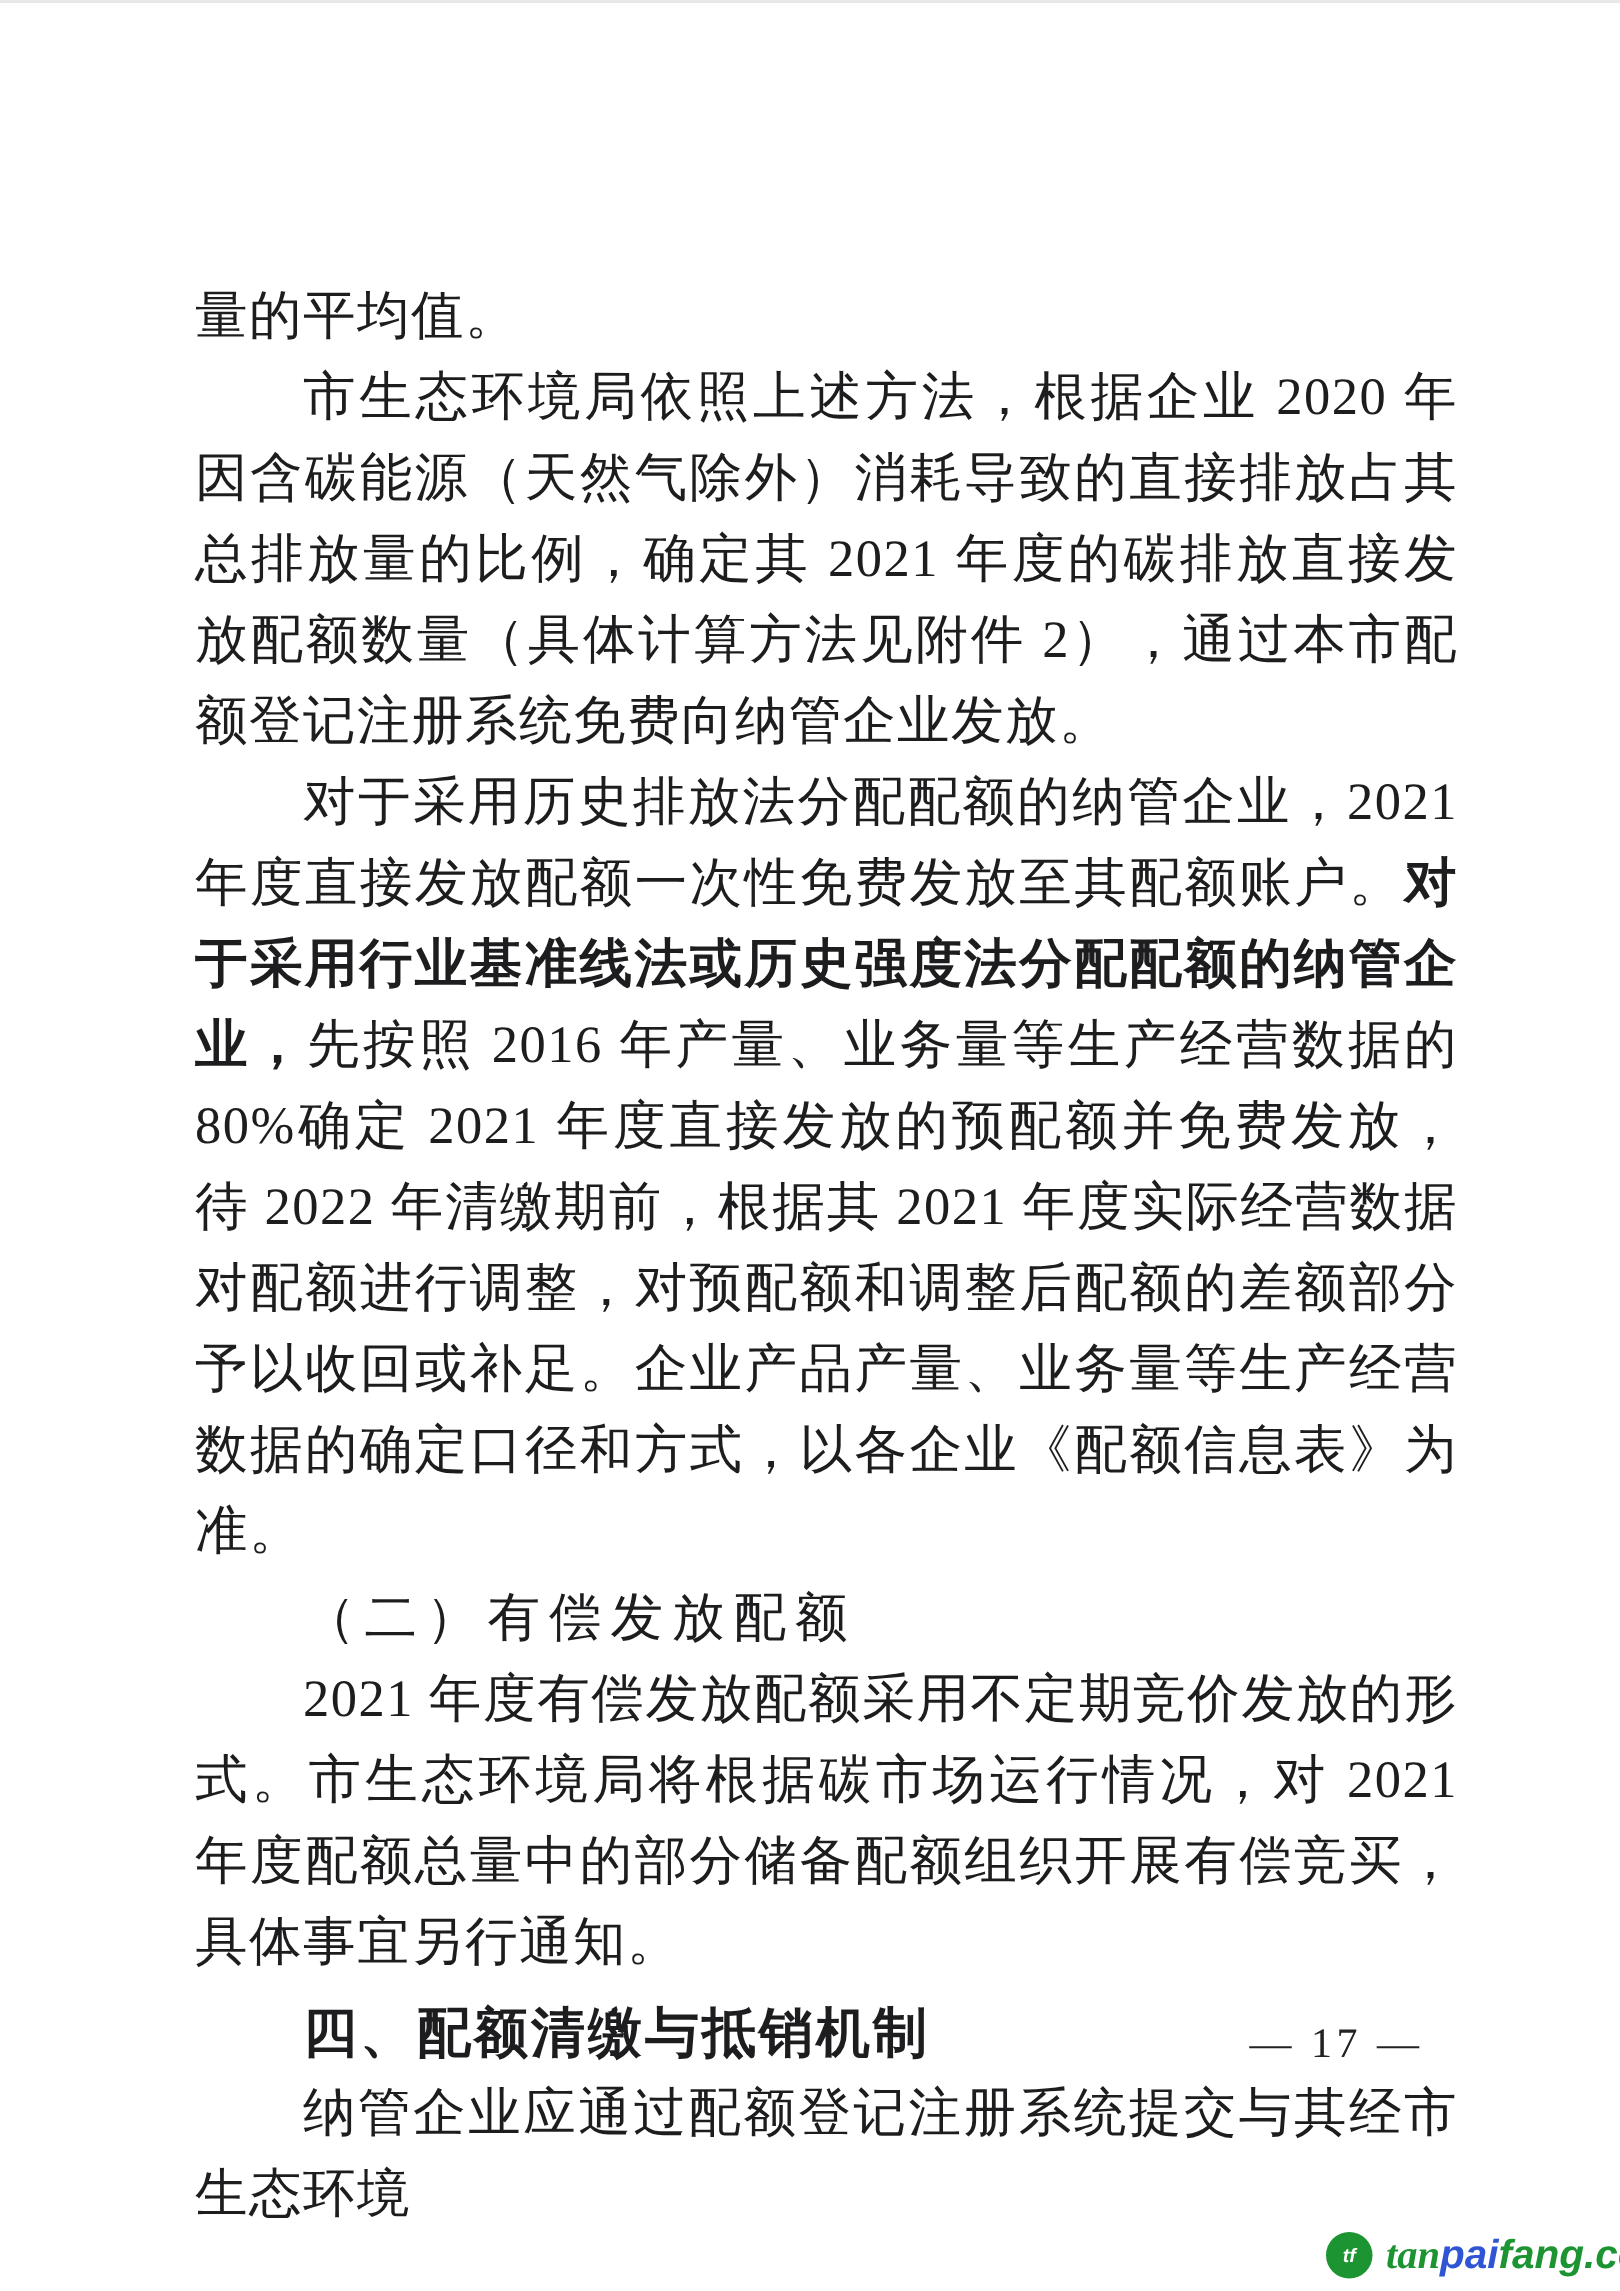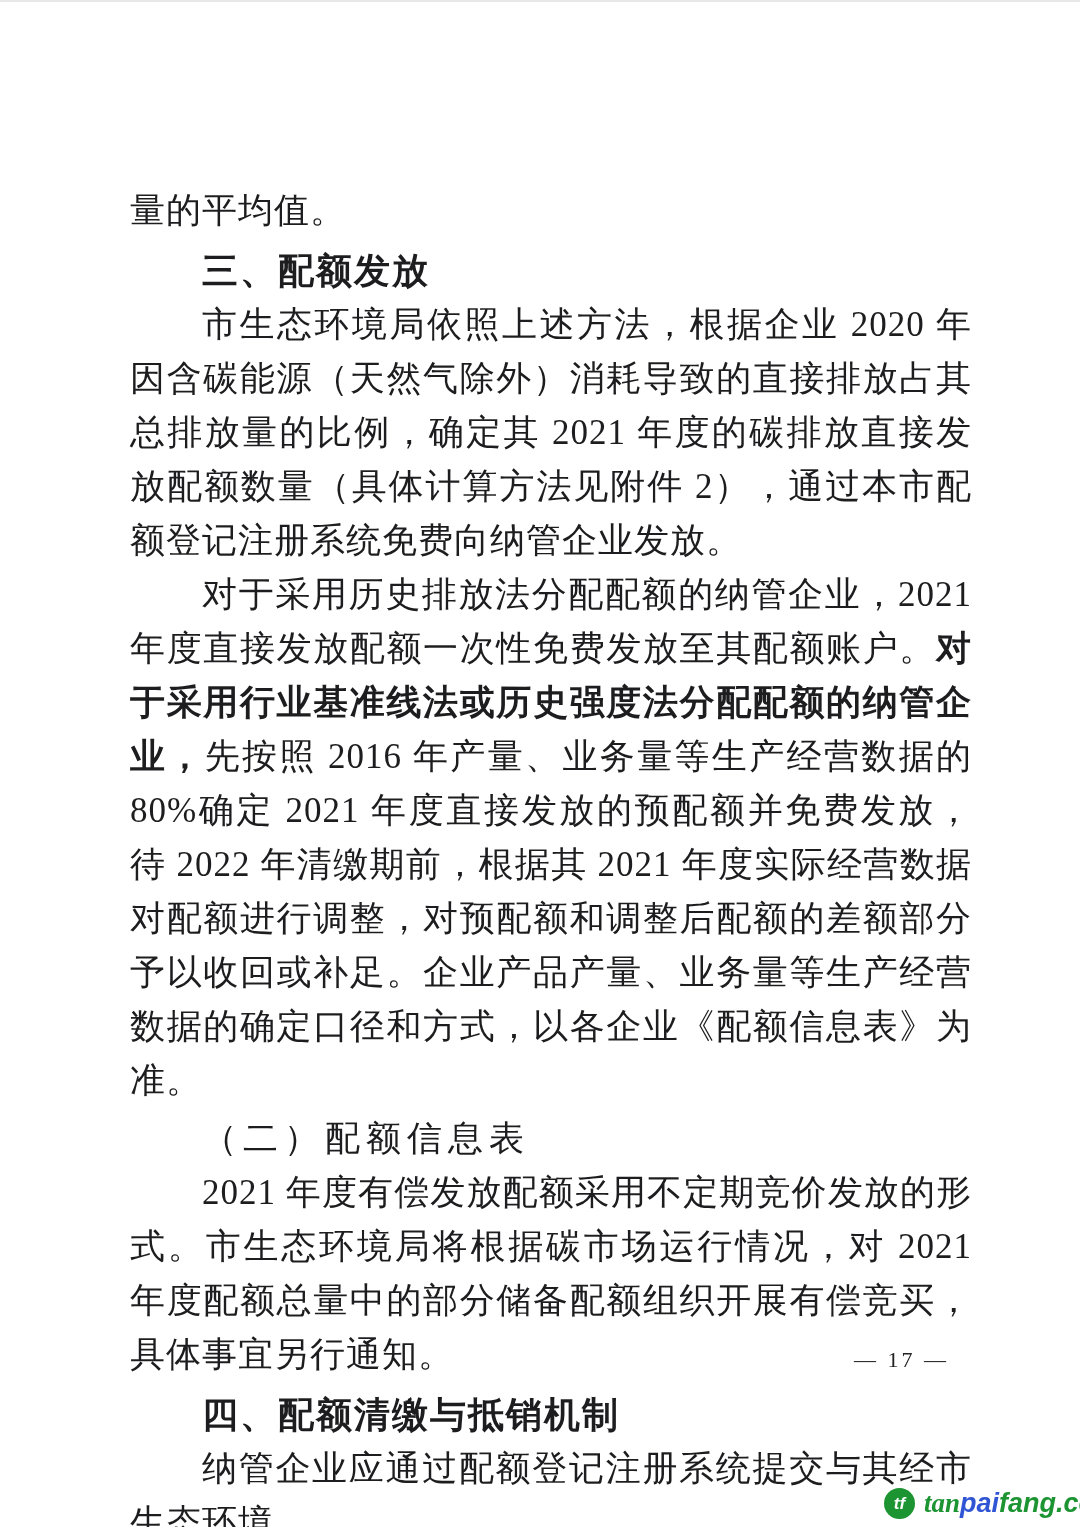--- a/index.html
+++ b/index.html
@@ -45,21 +45,21 @@
     letter-spacing: 6px;
     margin-top: 4px;
   }
   .seg-bold {
     font-weight: 700;
   }
   .page-number {
     position: absolute;
     top: 1345px;
     right: 143px;
-    font-size: 22px;
+    font-size: 28px;
     letter-spacing: 3px;
     font-family: "Liberation Serif", serif;
     color: #222;
   }
   .watermark {
     position: absolute;
     top: 1486px;
     left: 884px;
     display: flex;
     align-items: center;
@@ -72,41 +72,40 @@
     white-space: nowrap;
   }
   .wm-logo {
     width: 31px;
     height: 31px;
     border-radius: 50%;
     color: #ffffff;
     display: flex;
     align-items: center;
     justify-content: center;
-    font-size: 17px;
+    font-size: 13px;
     font-weight: 700;
     font-style: italic;
     flex: 0 0 auto;
   }
   .wm-text {
     letter-spacing: 0px;
   }
 </style>
 </head>
 <body>
 
 <div class="page">
 
   <div class="content">
 
   <p class="body"><span>量的平均值。</span></p>
-      <p class="heading-bold indent"><span>三、配额发放</span></p>
       <p class="body indent"><span>市生态环境局依照上述方法，根据企业 2020 年因含碳能源（天然气除外）消耗导致的直接排放占其总排放量的比例，确定其 2021 年度的碳排放直接发放配额数量（具体计算方法见附件 2），通过本市配额登记注册系统免费向纳管企业发放。</span></p>
       <p class="body indent"><span>对于采用历史排放法分配配额的纳管企业，2021 年度直接发放配额一次性免费发放至其配额账户。</span><span class="seg-bold">对于采用行业基准线法或历史强度法分配配额的纳管企业，</span><span>先按照 2016 年产量、业务量等生产经营数据的 80%确定 2021 年度直接发放的预配额并免费发放，待 2022 年清缴期前，根据其 2021 年度实际经营数据对配额进行调整，对预配额和调整后配额的差额部分予以收回或补足。企业产品产量、业务量等生产经营数据的确定口径和方式，以各企业《配额信息表》为准。</span></p>
-      <p class="heading-kai indent"><span>（二）配额信息表</span></p>
+      <p class="heading-kai indent"><span>（二）有偿发放配额</span></p>
       <p class="body indent"><span>2021 年度有偿发放配额采用不定期竞价发放的形式。市生态环境局将根据碳市场运行情况，对 2021 年度配额总量中的部分储备配额组织开展有偿竞买，具体事宜另行通知。</span></p>
       <p class="heading-bold indent"><span>四、配额清缴与抵销机制</span></p>
       <p class="body indent"><span>纳管企业应通过配额登记注册系统提交与其经市生态环境</span></p>
     </div>
 
   <div class="page-number">— 17 —</div>
 
   <div class="watermark">
     <span class="wm-logo" style="background: rgb(29, 148, 50);">tf</span>
     <span class="wm-text">

